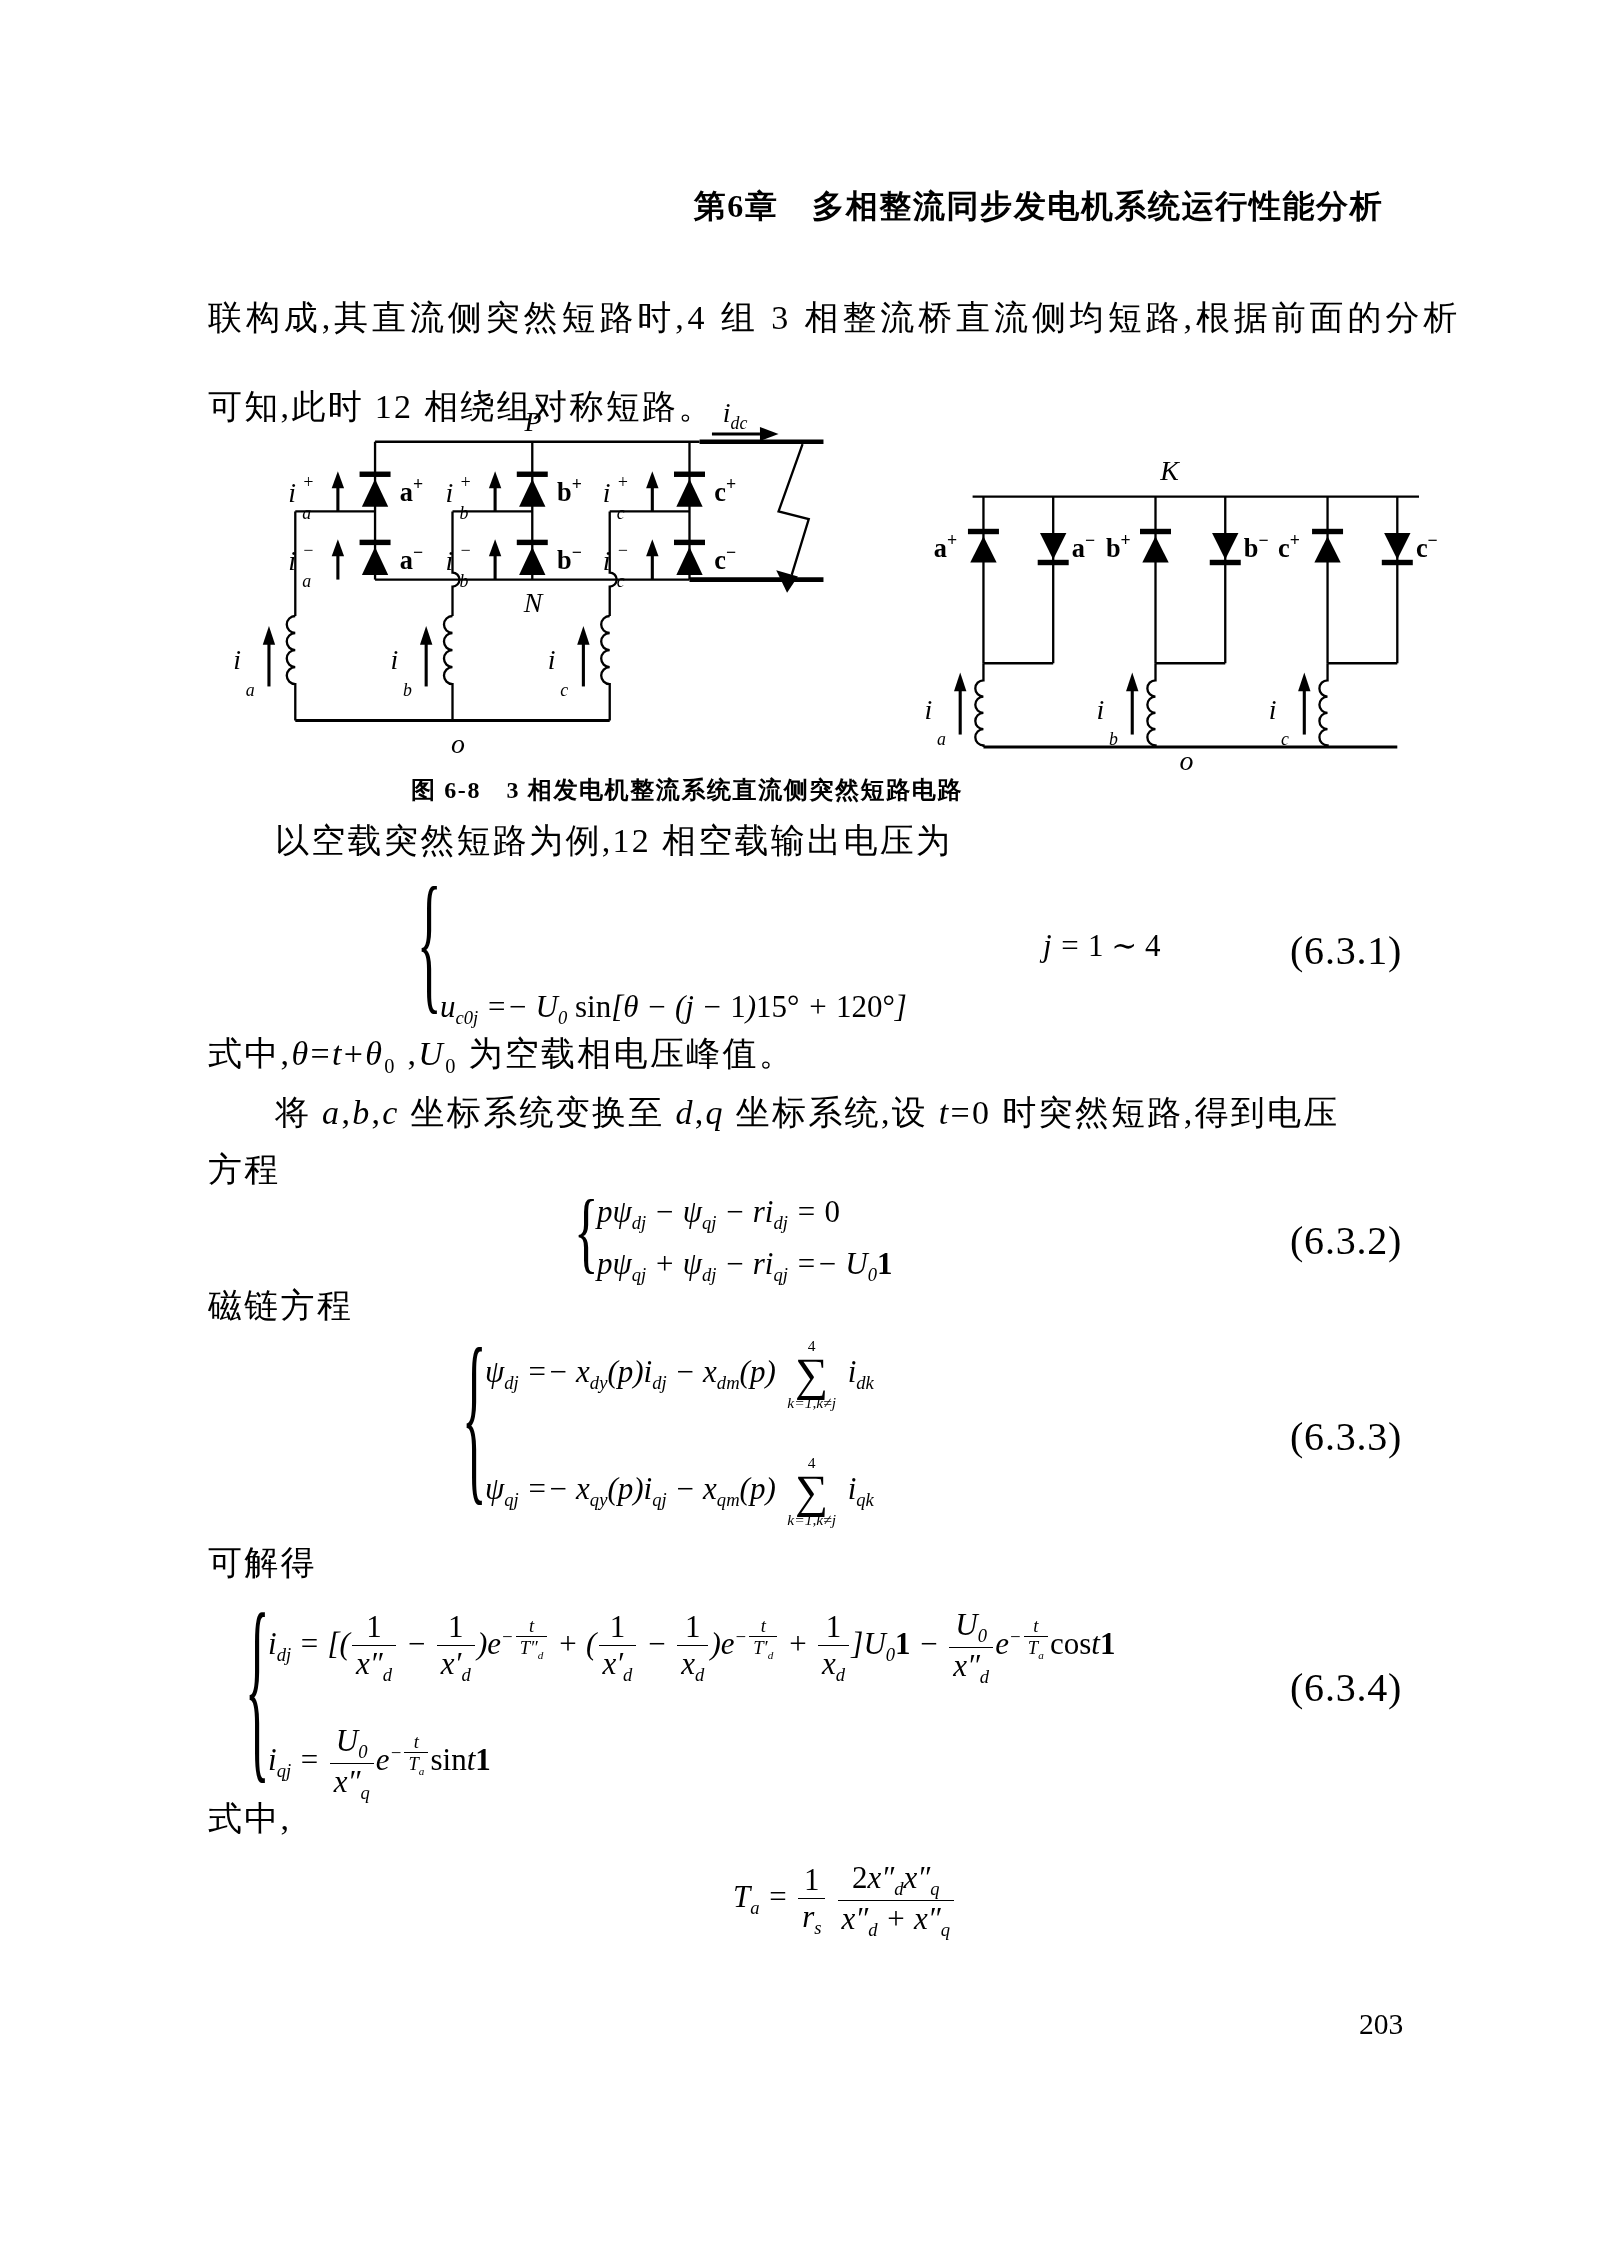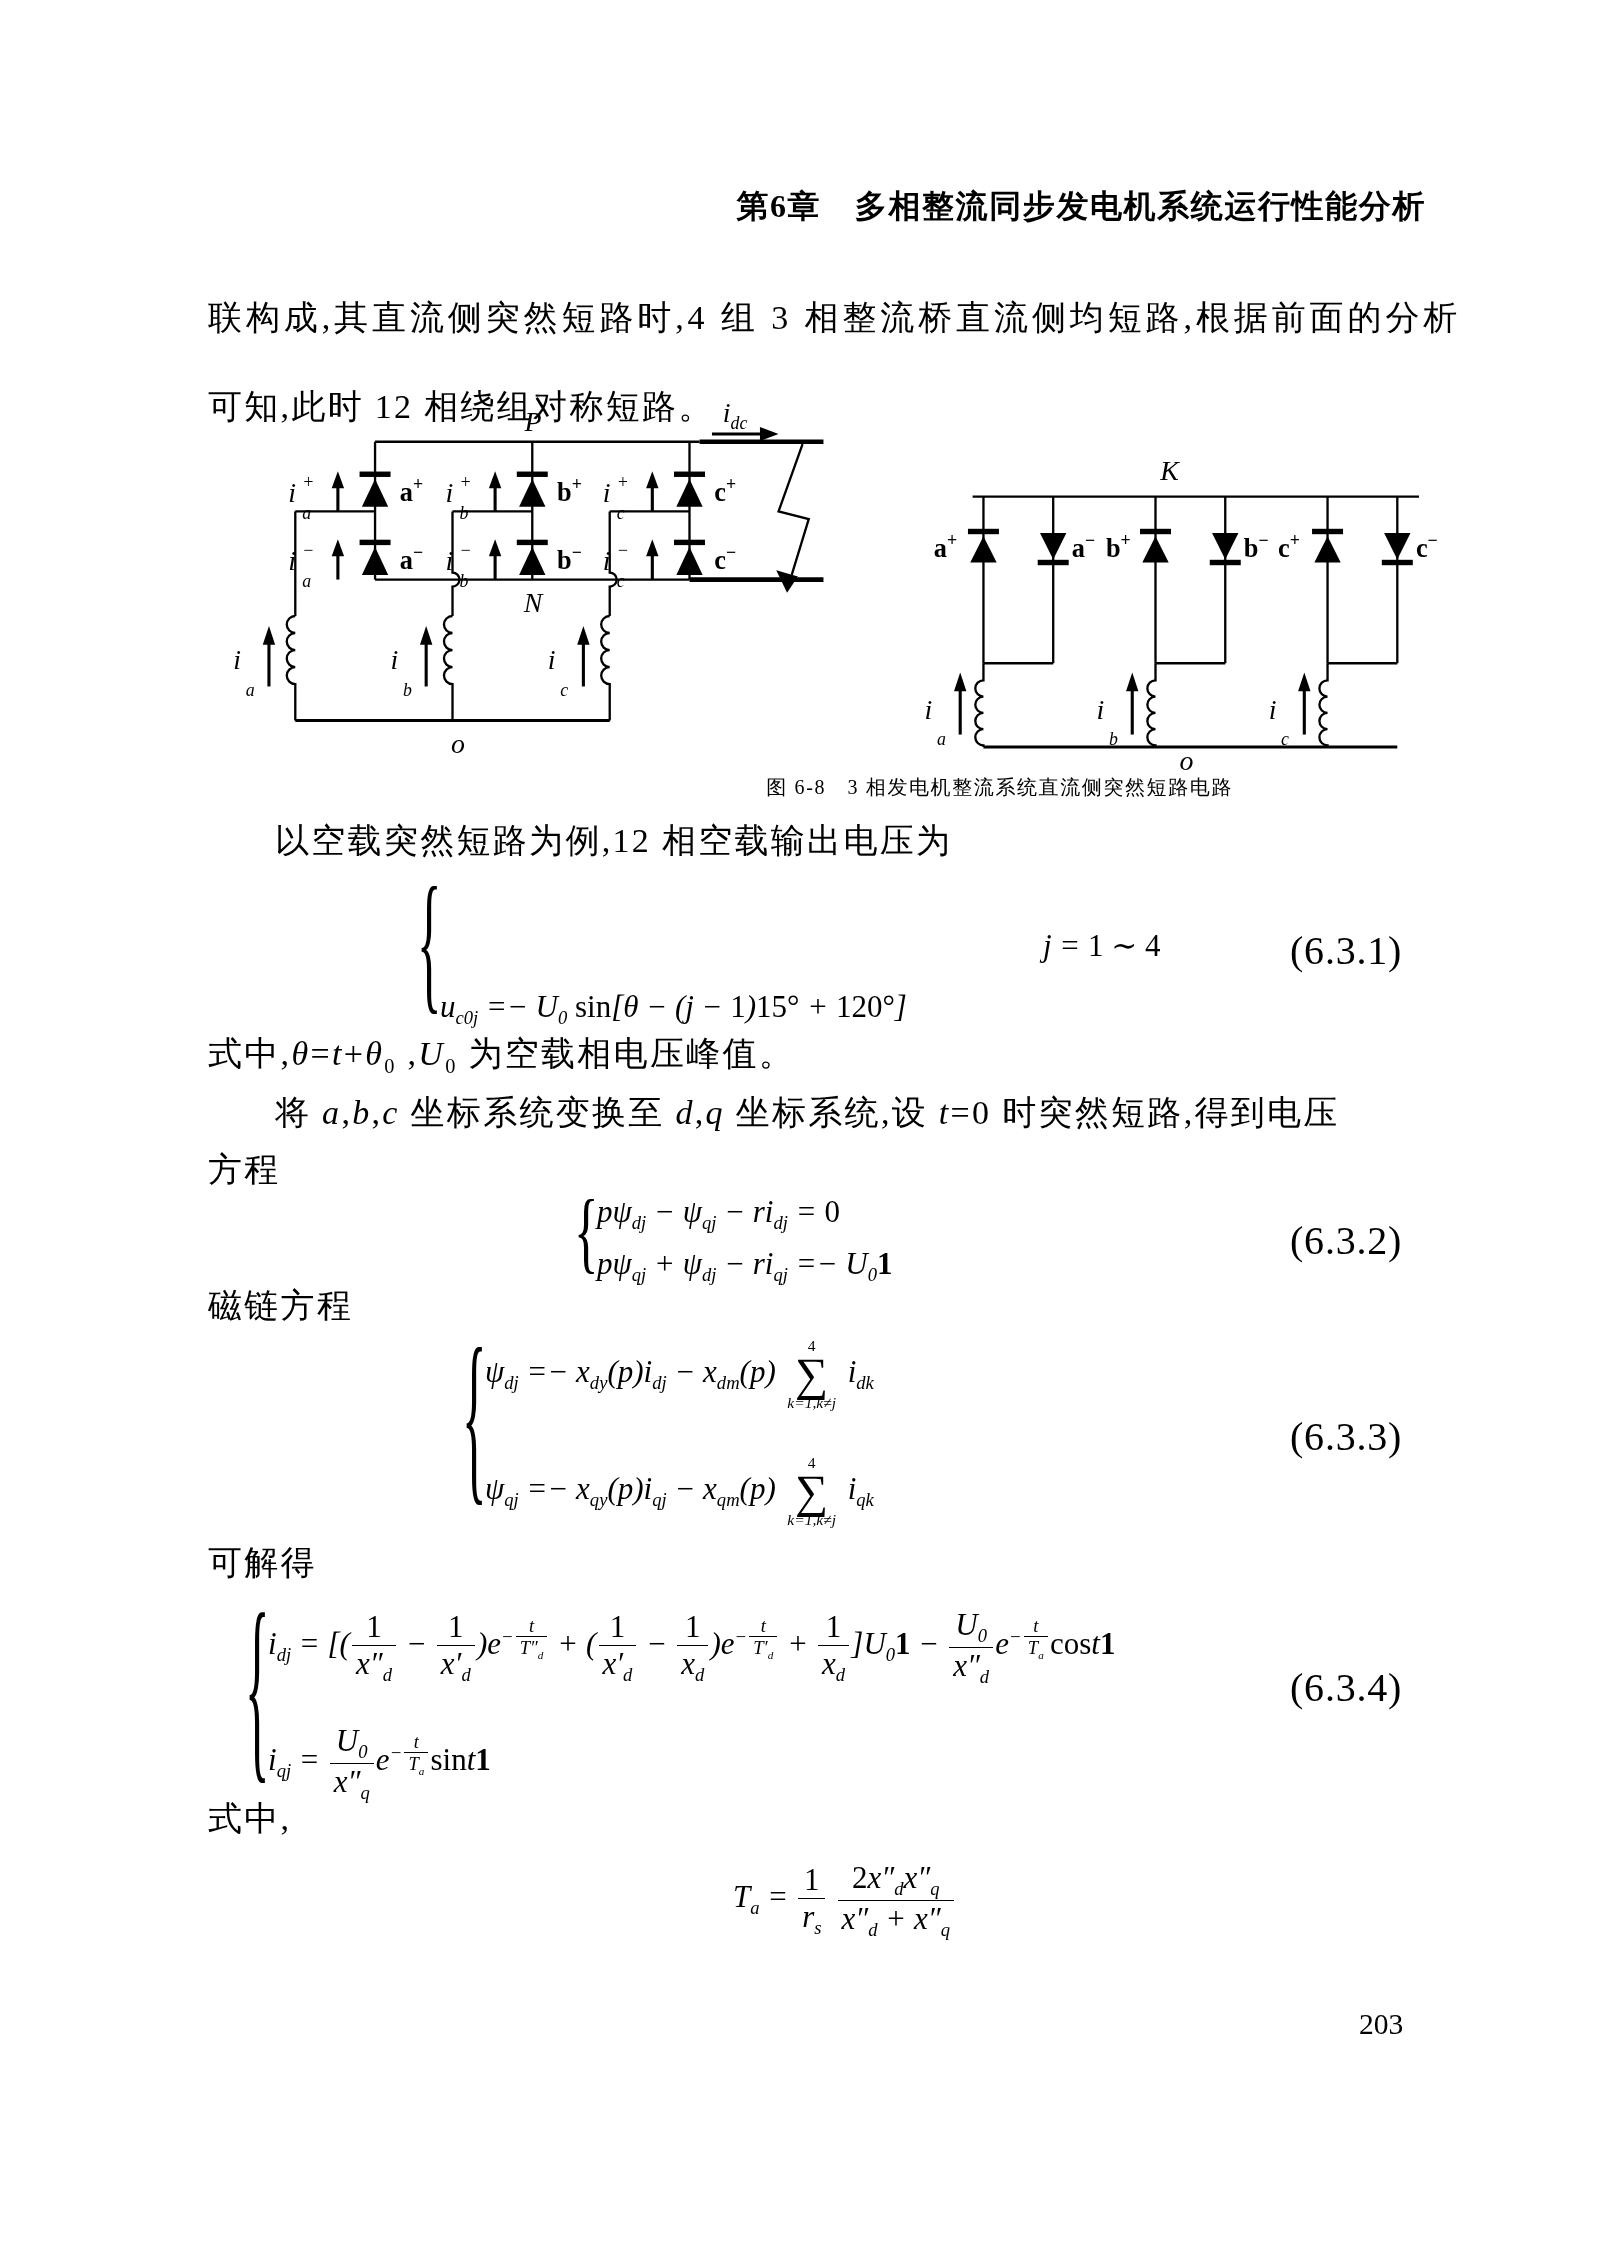--- a/index.html
+++ b/index.html
@@ -1,22 +1,22 @@
 <!DOCTYPE html>
 <html style="font-size:12.4px"><head>
 <meta charset="utf-8">
 <style>
   html,body{margin:0;padding:0;background:#e8e8e8}
   .page{position:relative;width:1620px;height:2261px;background:#ffffff;color:#000;
         font-family:"Liberation Serif","DejaVu Serif",serif;overflow:hidden}
   .abs{position:absolute}
   .cjk{font-size:34px;line-height:1.25;letter-spacing:2.3px;white-space:nowrap}
   .wide{letter-spacing:3.9px}
-  .header{font-weight:700;font-size:32px;letter-spacing:1.6px;text-align:right}
-  .caption{font-weight:400;font-size:20px;letter-spacing:1.6px;text-align:right}
+  .header{font-weight:700;font-size:32px;letter-spacing:1.6px;text-align:center}
+  .caption{font-weight:700;font-size:24px;letter-spacing:1.6px;text-align:left}
   .math{font-style:italic;font-size:31px;white-space:nowrap;line-height:1.2}
   .math r, r{font-style:normal}
   .math b{font-style:normal;font-weight:700}
   sub,sup{font-size:.6em}
   f{display:inline-block;text-align:center;vertical-align:middle;margin:0 2.3px}
   f>n{display:block;border-bottom:1.9px solid #000;padding:0 3.9px;line-height:1.15}
   f>d{display:block;padding:0 3.9px;line-height:1.15}
   sup f>n{border-bottom-width:1.2px}
   ss{display:inline-flex;flex-direction:column;align-items:center;vertical-align:middle;margin:0 3.9px;line-height:1}
   ss tp{font-size:.5em;font-style:normal}

